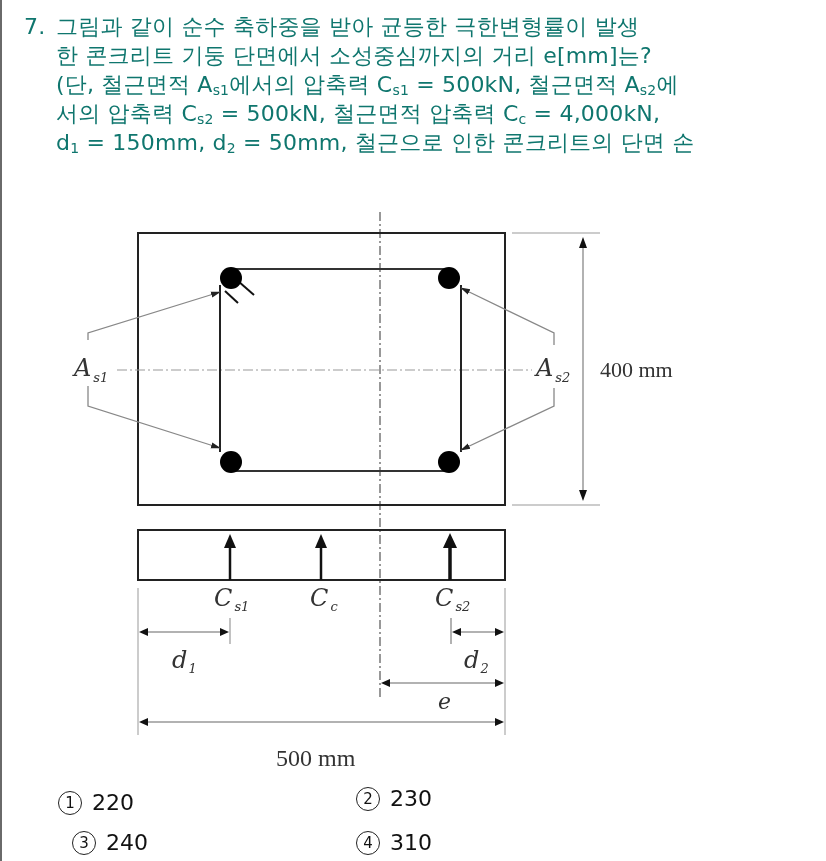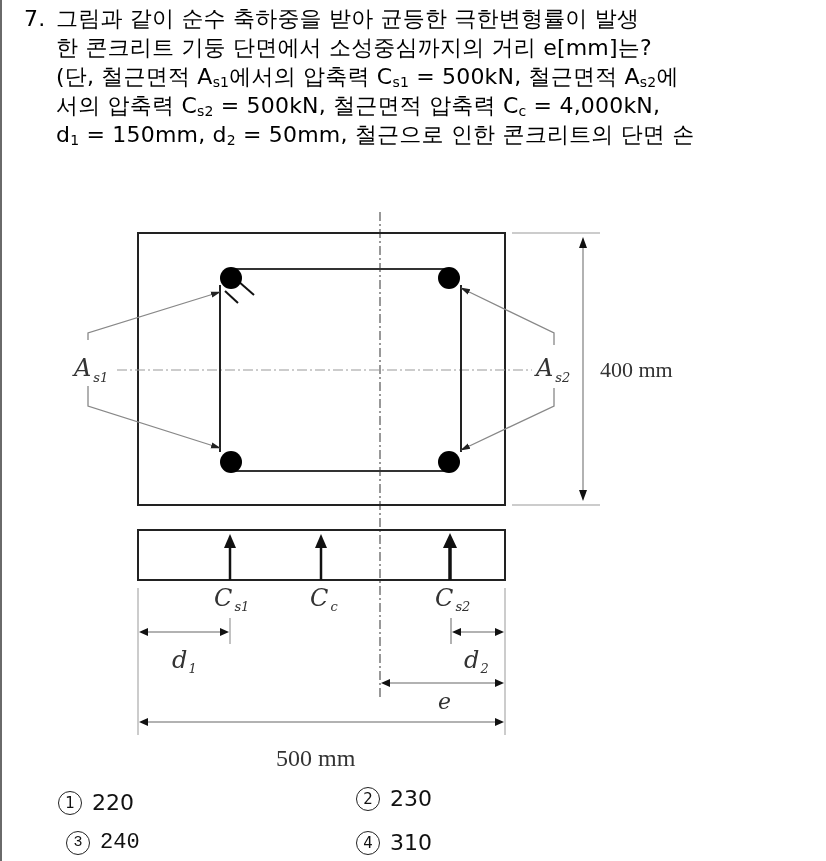--- a/index.html
+++ b/index.html
@@ -1,18 +1,18 @@
 <!DOCTYPE html>
 <html><head>
 <meta charset="utf-8">
 <style>
   html, body { margin: 0; padding: 0; background: #ffffff; }
   body { width: 826px; height: 861px; position: relative; overflow: hidden; }
   .page { position: absolute; left: 0; top: 0; width: 826px; height: 861px; border-left: 2px solid #6a6a6a; box-sizing: border-box; }
-  .question { position: absolute; left: 22px; top: 4px; width: 780px; font-family: "DejaVu Sans", sans-serif; font-size: 22px; line-height: 29px; color: #000000; letter-spacing: 0.2px; }
+  .question { position: absolute; left: 22px; top: 12px; width: 780px; font-family: "DejaVu Sans", sans-serif; font-size: 22px; line-height: 29px; color: #0f766e; letter-spacing: 0.2px; }
   .q-line { white-space: nowrap; }
   .q-num { display: inline-block; width: 32px; }
   .indent { padding-left: 32px; }
   sub { font-size: 14px; vertical-align: -3px; line-height: 0; }
   .figure { position: absolute; left: 0; top: 0; }
   .fig-label { font-family: "DejaVu Serif", serif; font-style: italic; fill: #333; }
   .fig-text { font-family: "Liberation Serif", serif; fill: #333; }
   .choices { position: absolute; left: 56px; top: 786px; font-family: "DejaVu Sans", sans-serif; font-size: 22px; color: #111; }
   .choice { position: absolute; white-space: nowrap; }
   .circ { display: inline-block; width: 22px; height: 22px; border: 1.3px solid #222; border-radius: 50%; font-size: 15px; line-height: 22px; text-align: center; vertical-align: 2px; margin-right: 10px; box-sizing: content-box; }
@@ -113,17 +113,17 @@
 
     <line x1="146" y1="722" x2="493" y2="722" stroke="#999" stroke-width="1.3"></line>
     <path d="M146,718 L146,726 L137,722 Z" fill="#111"></path>
     <path d="M493,718 L493,726 L502,722 Z" fill="#111"></path>
     <text class="fig-text" x="274" y="766" font-size="24">500 mm</text>
   </svg>
 
   <div class="choices">
     <div class="choice" style="left:0; top:4px;"><span class="circ">1</span><span>220</span></div>
     <div class="choice" style="left:298px; top:0;"><span class="circ">2</span><span>230</span></div>
-    <div class="choice" style="left:8px; top:44px;font-family:Liberation Mono, monospace;"><span class="circ">3</span><span>240</span></div>
+    <div class="choice" style="left:14px; top:44px;"><span class="circ">3</span><span>240</span></div>
     <div class="choice" style="left:298px; top:44px;"><span class="circ">4</span><span>310</span></div>
   </div>
 
 </div>
 
 </body></html>

